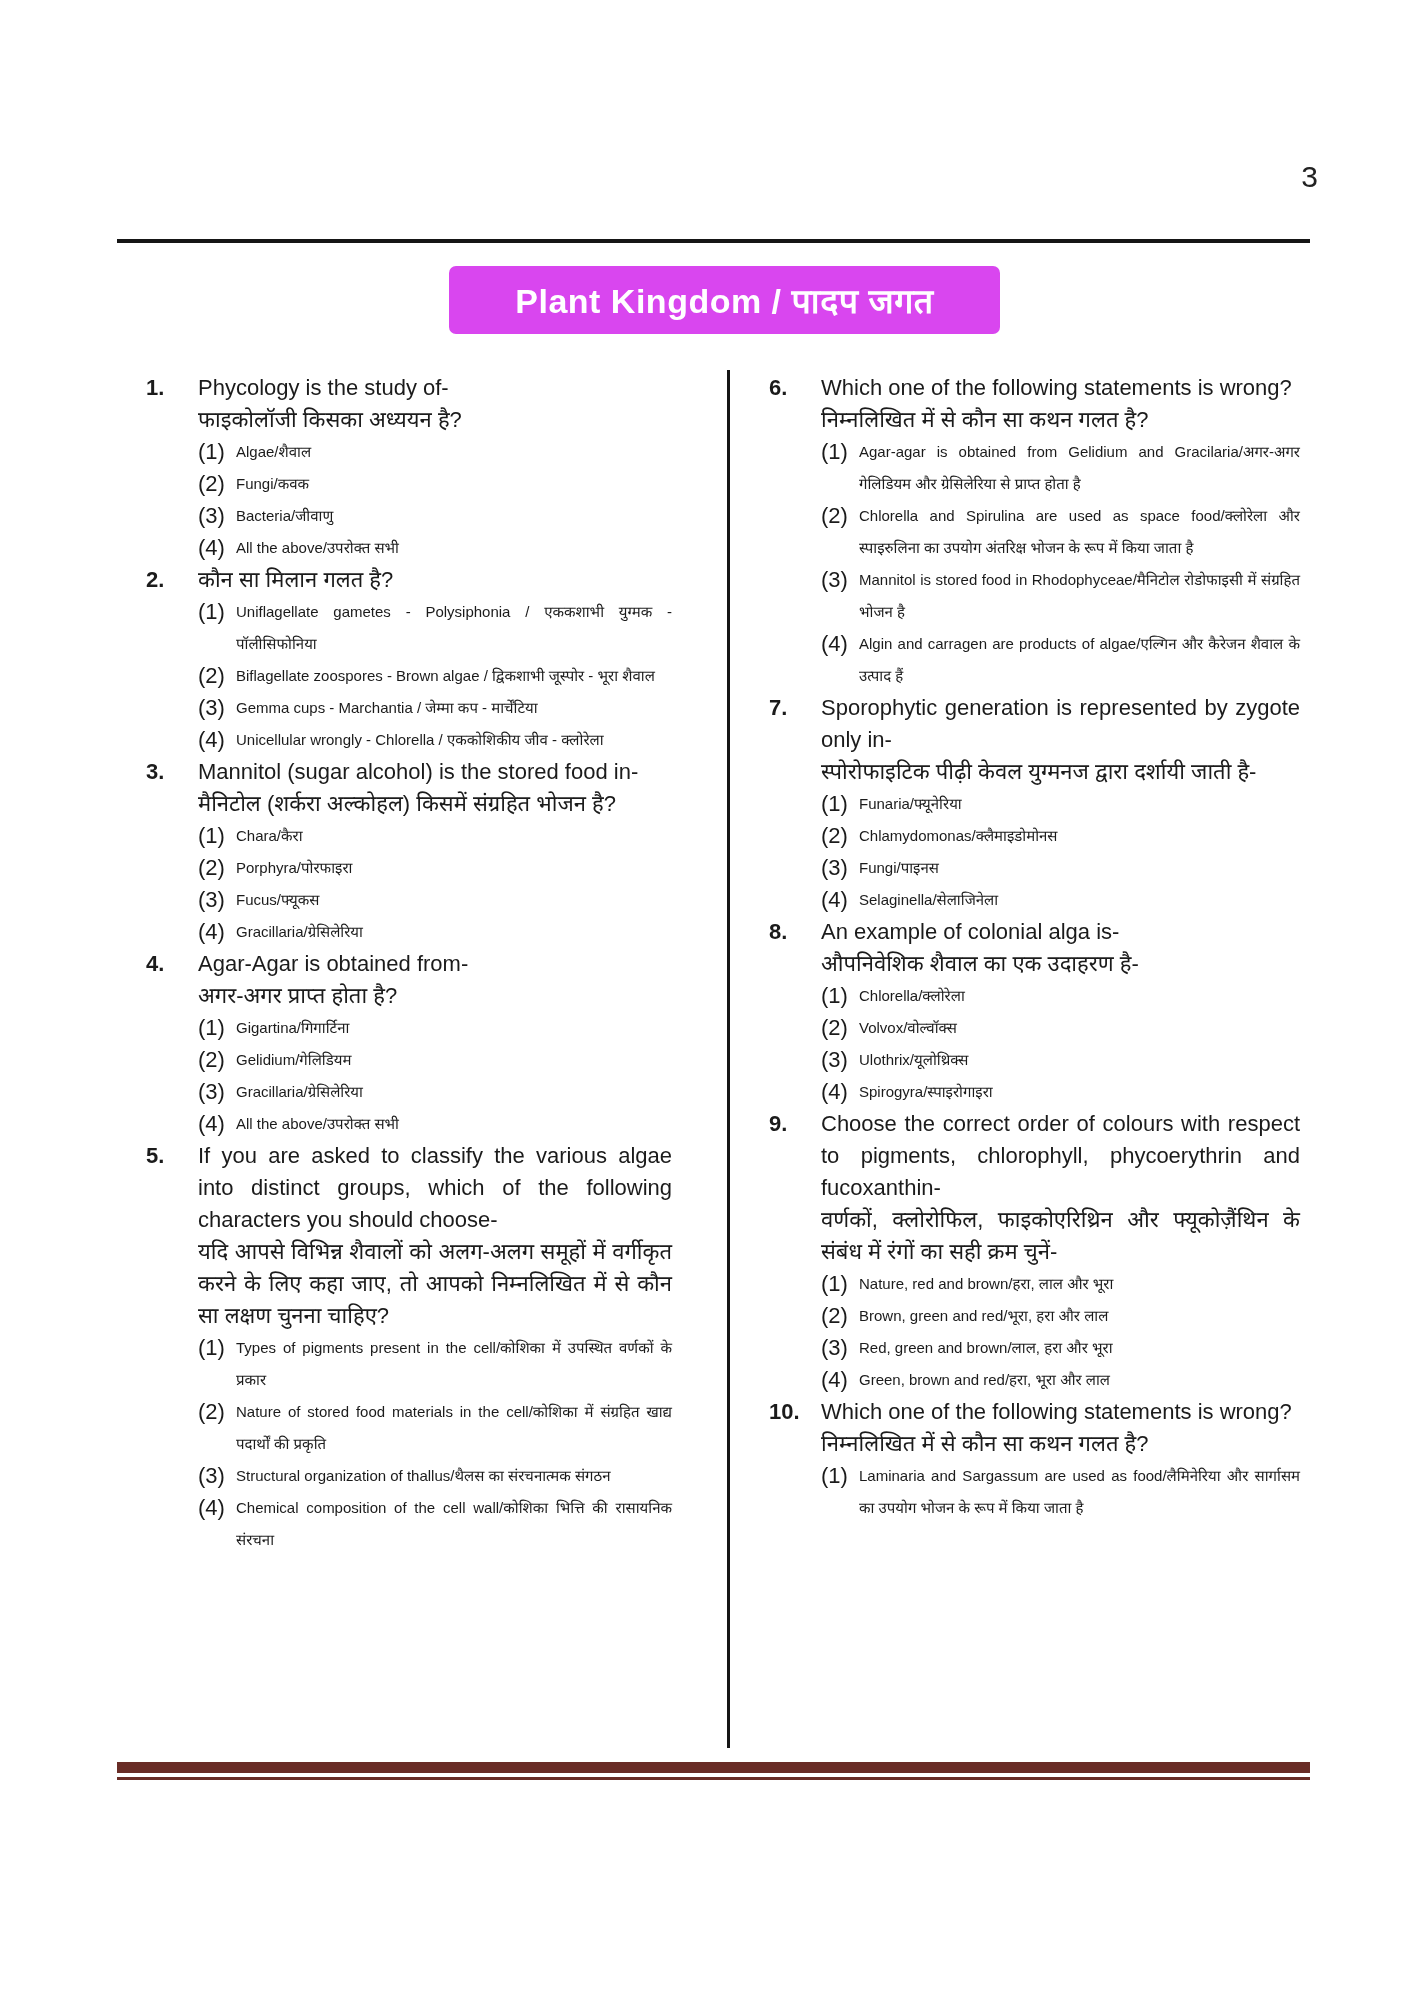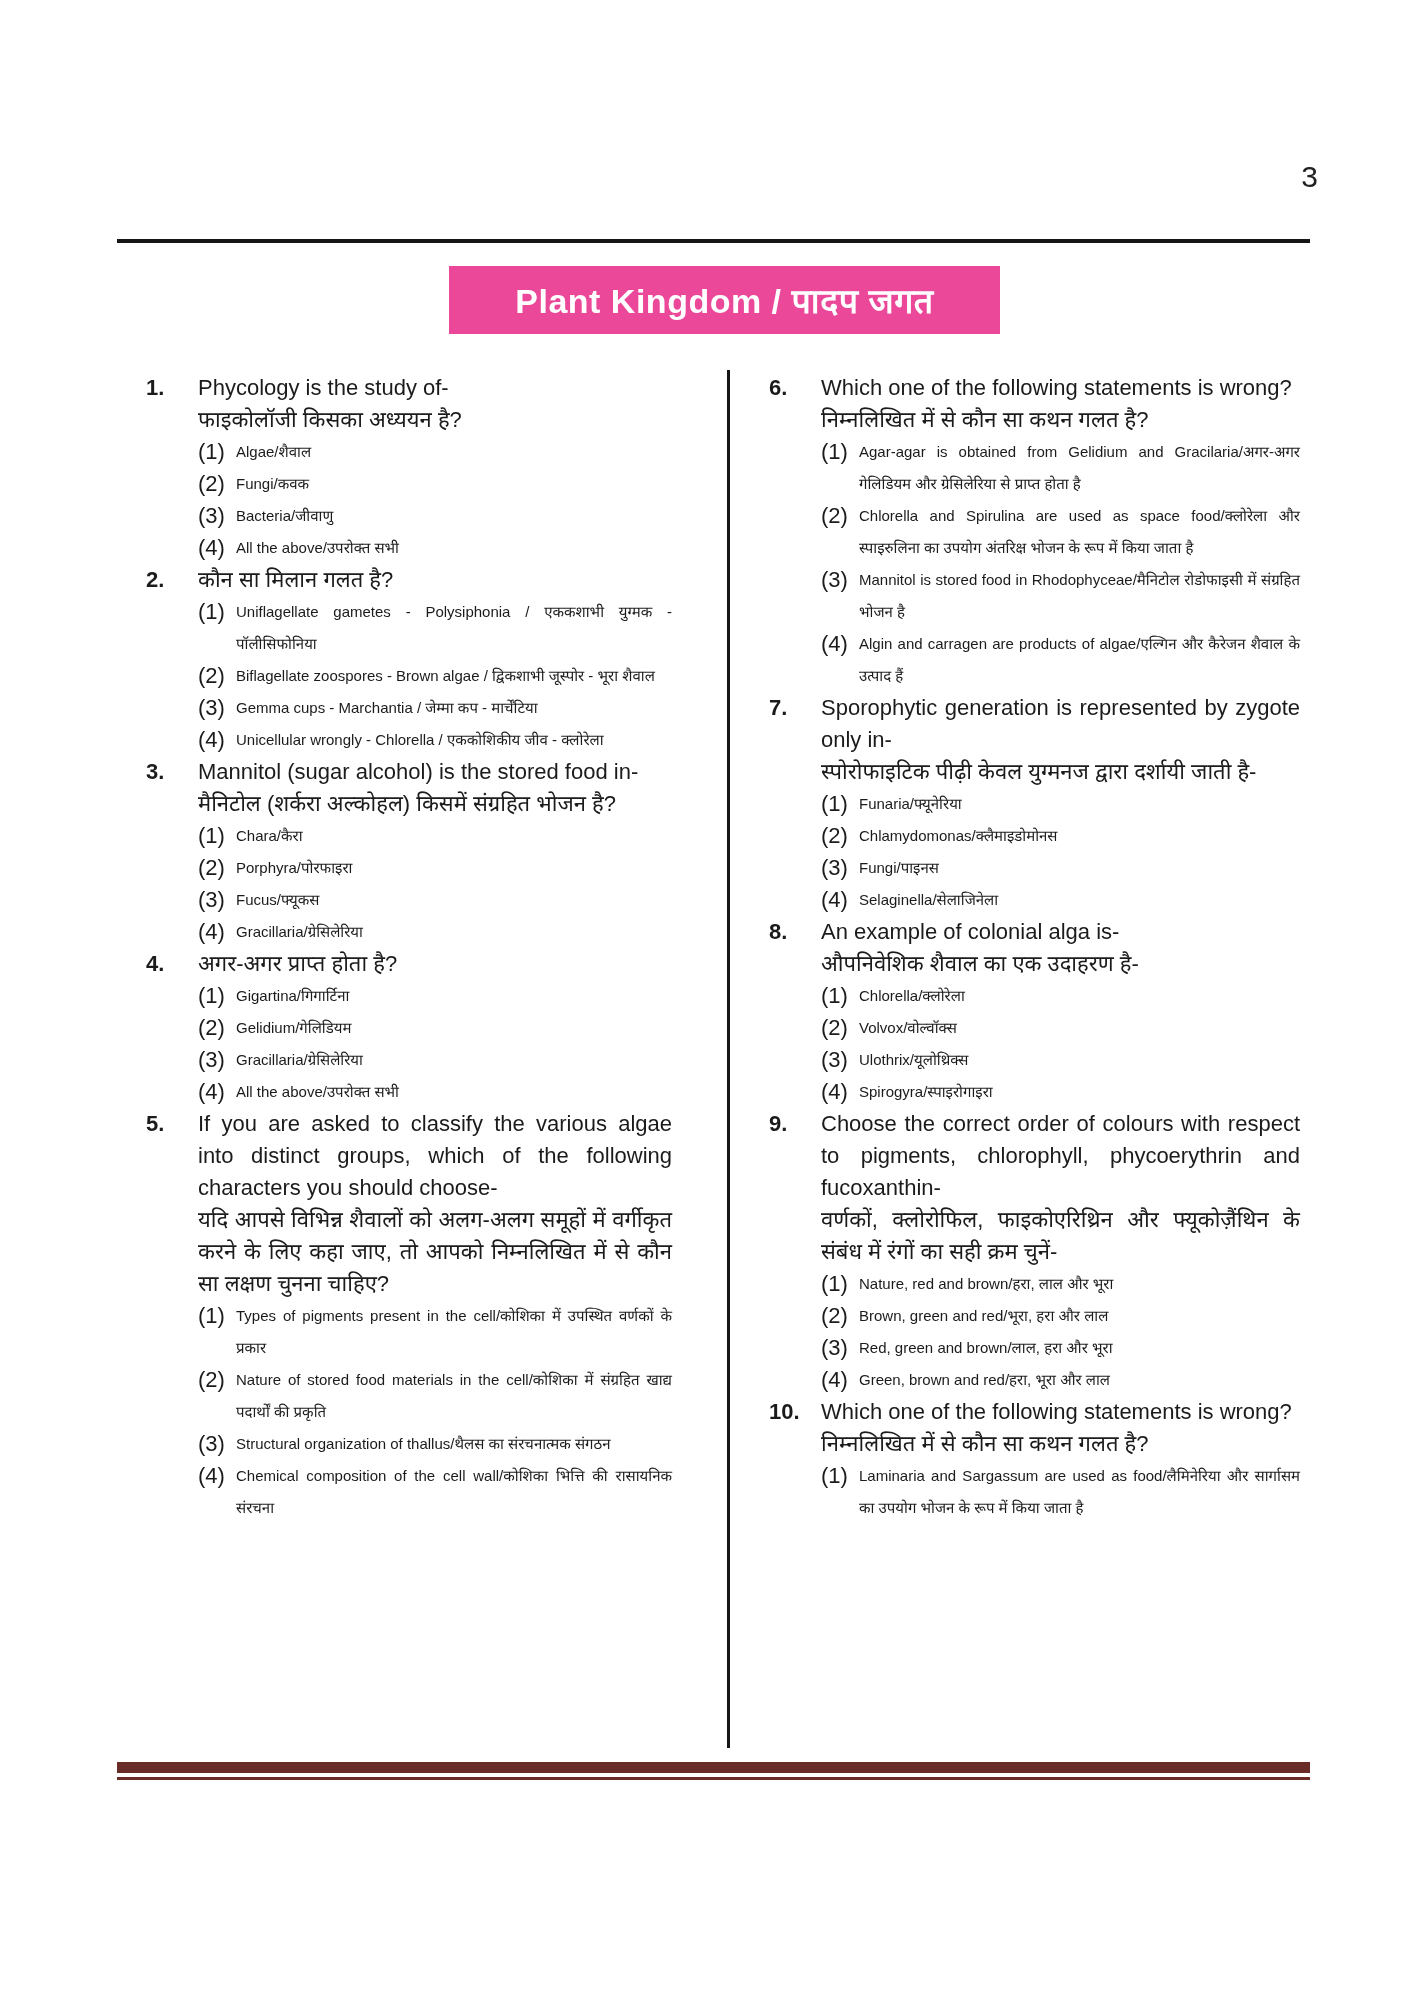--- a/index.html
+++ b/index.html
@@ -21,22 +21,22 @@
   .top-rule{
     position:absolute;
     left:117px;top:239px;
     width:1193px;height:4px;
     background:#161616;
   }
   .banner{
     position:absolute;
     left:449px;top:266px;
     width:551px;height:68px;
-    background:#ec4899;
-    display:flex;align-items:center;justify-content:center;
+    background:#d946ef;
+    display:flex;align-items:center;justify-content:center;border-radius:7px;
   }
   .banner-title{
     color:#ffffff;
     font-weight:700;
     font-size:34px;
     letter-spacing:0.5px;
     white-space:nowrap;
   }
   .col{
     position:absolute;
@@ -163,20 +163,21 @@
           </div>
           <div class="opt">
             <span class="opt-label">(4)</span>
             <span class="opt-text">Gracillaria/ग्रेसिलेरिया</span>
           </div>
         </div>
       </div>
       <div class="q">
         <div class="q-no">4.</div>
         <div class="q-body">
+          <div class="q-en">Agar-Agar is obtained from-</div>
           <div class="q-hi">अगर-अगर प्राप्त होता है?</div>
           <div class="opt">
             <span class="opt-label">(1)</span>
             <span class="opt-text">Gigartina/गिगार्टिना</span>
           </div>
           <div class="opt">
             <span class="opt-label">(2)</span>
             <span class="opt-text">Gelidium/गेलिडियम</span>
           </div>
           <div class="opt">

